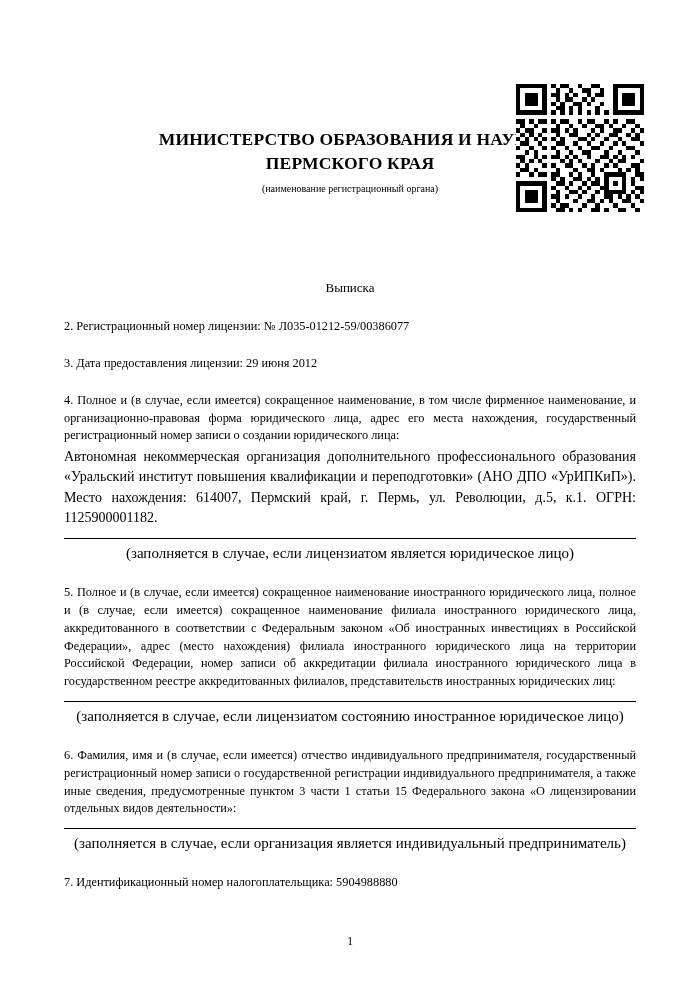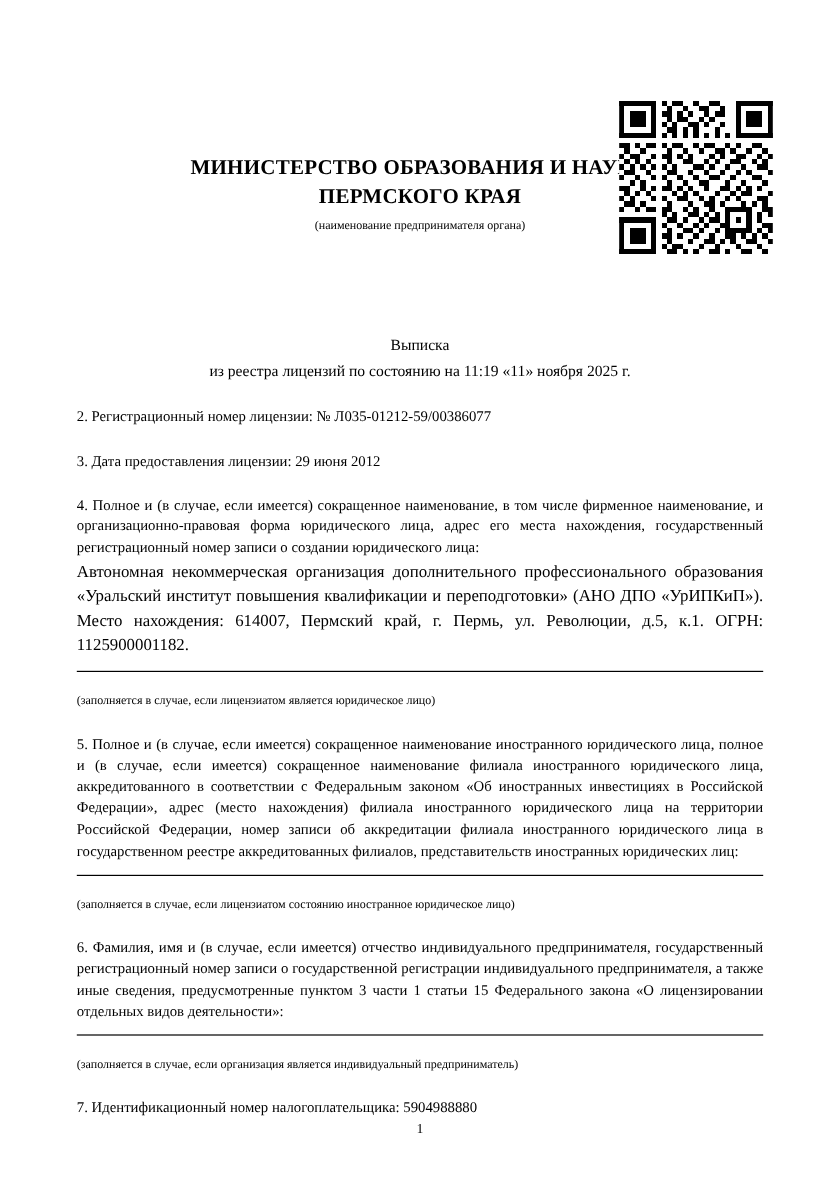--- a/index.html
+++ b/index.html
@@ -77,22 +77,23 @@
     font-size: 14px;
     line-height: 1.45;
   }
   .rule {
     border: none;
     border-top: 1px solid #000;
     margin: 10px 0 0 0;
     height: 0;
   }
   .rule-note {
-    font-size: 10px;
-    margin-top: 18px;
+    text-align: center;
+    font-size: 15px;
+    margin-top: 4px;
   }
   .page-number {
     position: absolute;
     bottom: 42px;
     left: 0;
     right: 0;
     text-align: center;
     font-size: 11.5px;
   }
 </style>
@@ -342,26 +343,25 @@
           <rect x="17" y="28" width="2" height="1"></rect>
         <rect x="20" y="28" width="1" height="1"></rect>
           <rect x="23" y="28" width="2" height="1"></rect>
         <rect x="27" y="28" width="1" height="1"></rect>
       </g>
     </svg>
   </div>
 
   <div class="header">
     <div class="org-title">МИНИСТЕРСТВО ОБРАЗОВАНИЯ И НАУКИ ПЕРМСКОГО КРАЯ</div>
-    <div class="org-sub">(наименование предпринимателя органа)</div>
+    <div class="org-sub">(наименование регистрационный органа)</div>
   </div>
 
   <div class="doc-title">
     <div>Выписка</div>
-    <div class="line2">из реестра лицензий по состоянию на 11:19 «11» ноября 2025 г.</div>
   </div>
 
 
   <div class="section">
     <div>2. Регистрационный номер лицензии: № Л035-01212-59/00386077</div>
   </div>
 
   <div class="section">
     <div>3. Дата предоставления лицензии: 29 июня 2012</div>
   </div>

